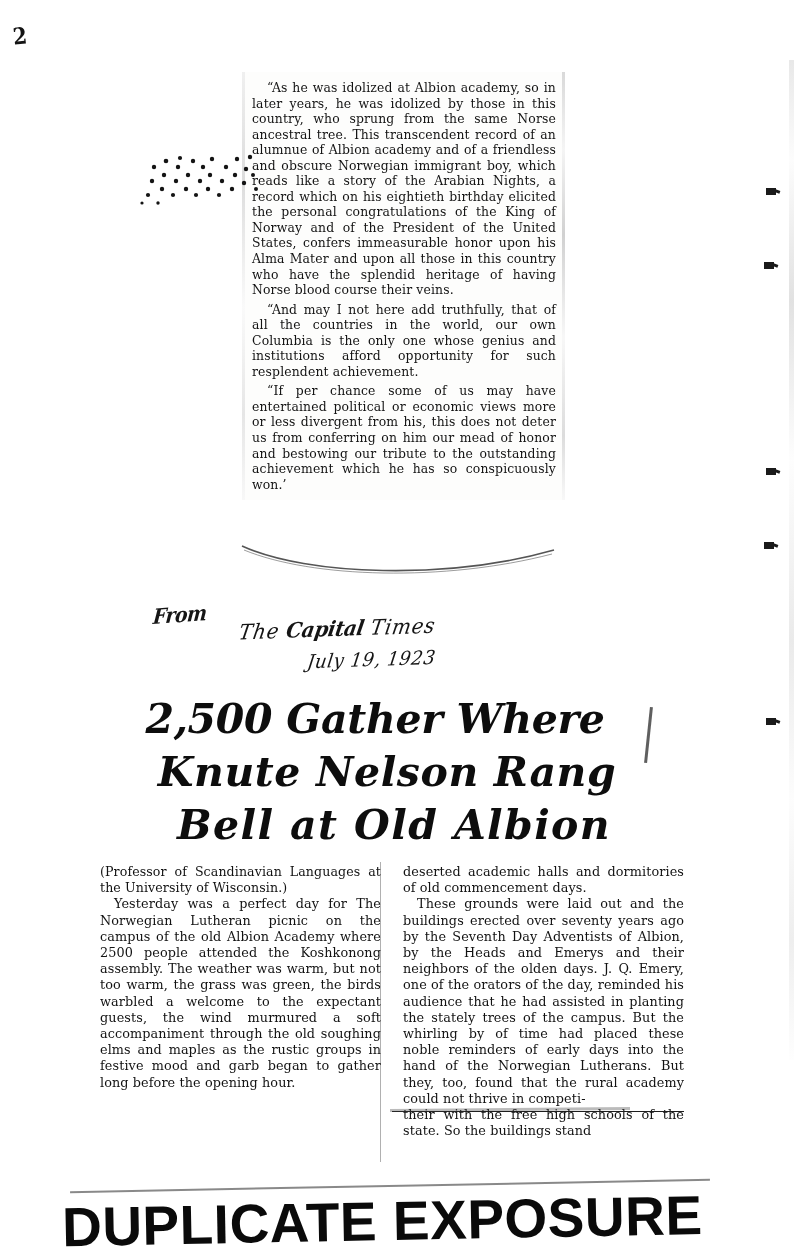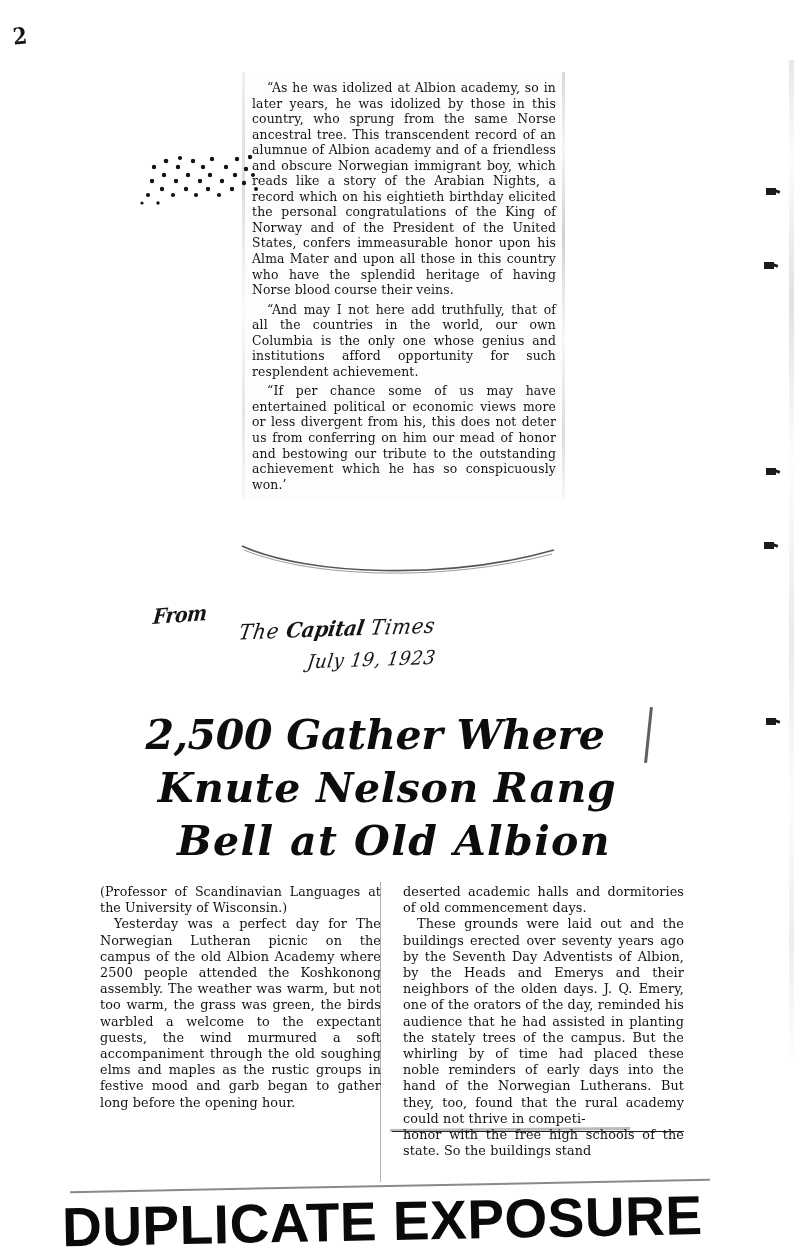--- a/index.html
+++ b/index.html
@@ -143,21 +143,21 @@
 
   #article-headline {
     font-family: "DejaVu Serif", serif;
     font-style: italic;
     font-weight: 700;
     font-size: 41px;
     line-height: 53px;
     letter-spacing: -0.3px;
     color: #0d0d0d;
     text-align: center;
-    margin: 16px;
+    margin: 0;
     padding: 0 4px 0 0;
   }
   #article-headline .hl-line { display: block; white-space: nowrap; }
   #article-headline .hl-line.l1 { padding-right: 30px; }
   #article-headline .hl-line.l2 { padding-right: 6px; letter-spacing: 0.6px; }
   #article-headline .hl-line.l3 { padding-left: 8px; letter-spacing: 1.4px; }
 
   
   #headline-rule-fragment {
     position: absolute;
@@ -364,21 +364,21 @@
       <div id="lower-cut-line"></div>
 
       <div class="article-col left">
         <p class="flush" id="byline-credit">(Professor of Scandinavian Languages at the University of Wisconsin.)</p>
         <p>Yesterday was a perfect day for The Norwegian Lutheran picnic on the campus of the old Albion Academy where 2500 people attended the Koshkonong assembly. The weather was warm, but not too warm, the grass was green, the birds warbled a welcome to the expectant guests, the wind murmured a soft accompaniment through the old soughing elms and maples as the rustic groups in festive mood and garb began to gather long before the opening hour.</p>
       </div>
 
       <div class="article-col right">
         <p class="flush">deserted academic halls and dormitories of old commencement days.</p>
         <p>These grounds were laid out and the buildings erected over seventy years ago by the Seventh Day Adventists of Albion, by the Heads and Emerys and their neighbors of the olden days. J. Q. Emery, one of the orators of the day, reminded his audience that he had assisted in planting the stately trees of the campus. But the whirling by of time had placed these noble reminders of early days into the hand of the Norwegian Lutherans. But they, too, found that the rural academy could not thrive in competi-</p>
-        <p class="flush">honor with the free high schools of the state. So the buildings stand</p>
+        <p class="flush">their with the free high schools of the state. So the buildings stand</p>
       </div>
 
     </div>
   </div>
 
   <div id="stamp-underline"></div>
   <div class="abs" id="duplicate-exposure-stamp">DUPLICATE EXPOSURE</div>
 
   <div class="margin-tick" style="left:766px; top:188px;"></div>
   <div class="margin-tick" style="left:764px; top:262px;"></div>

